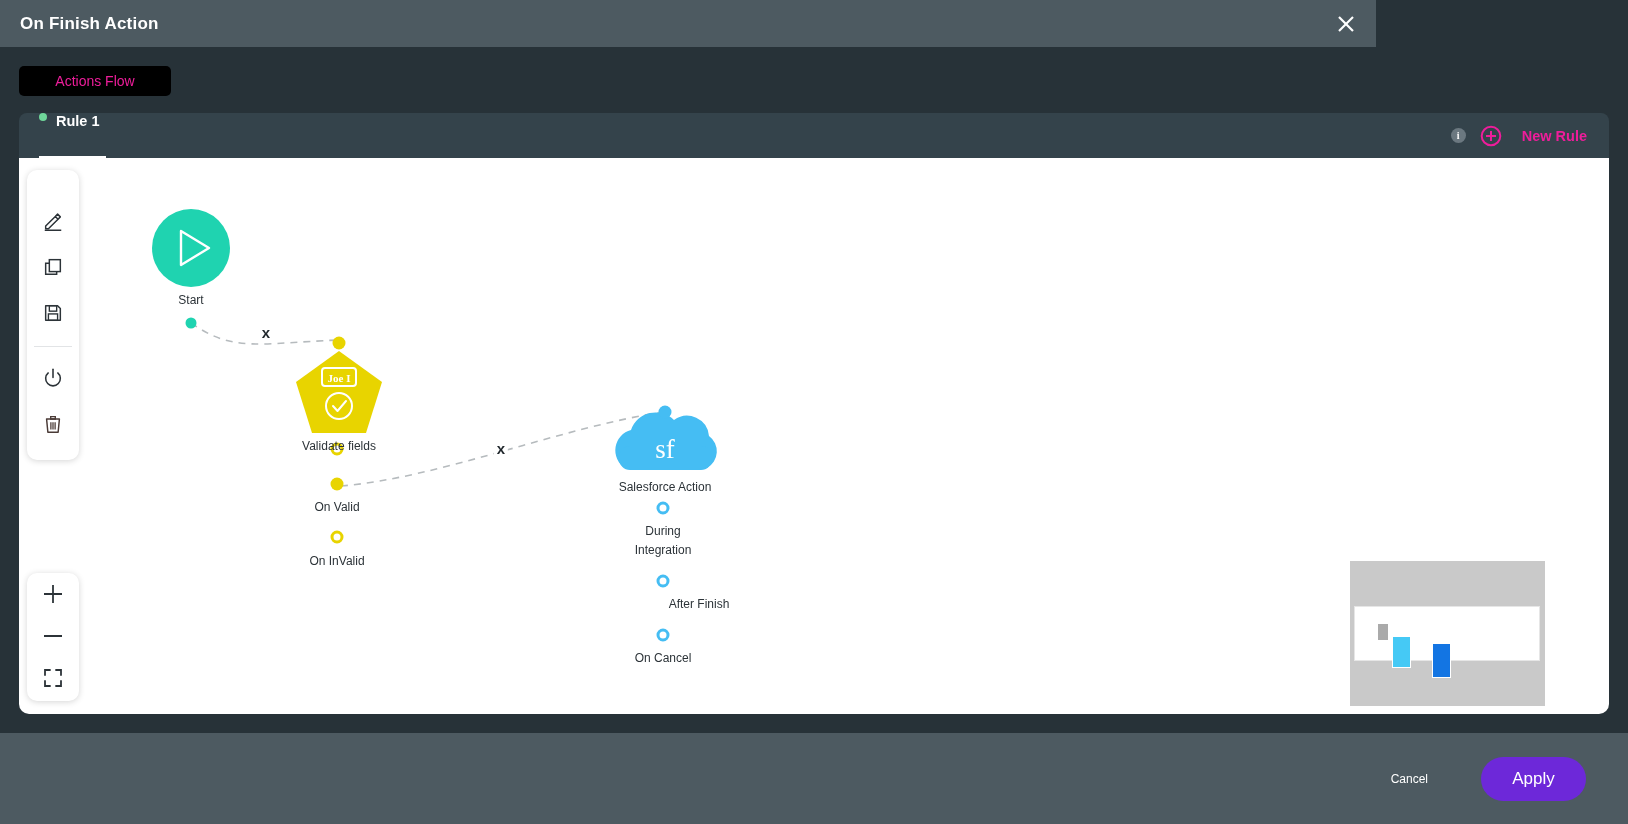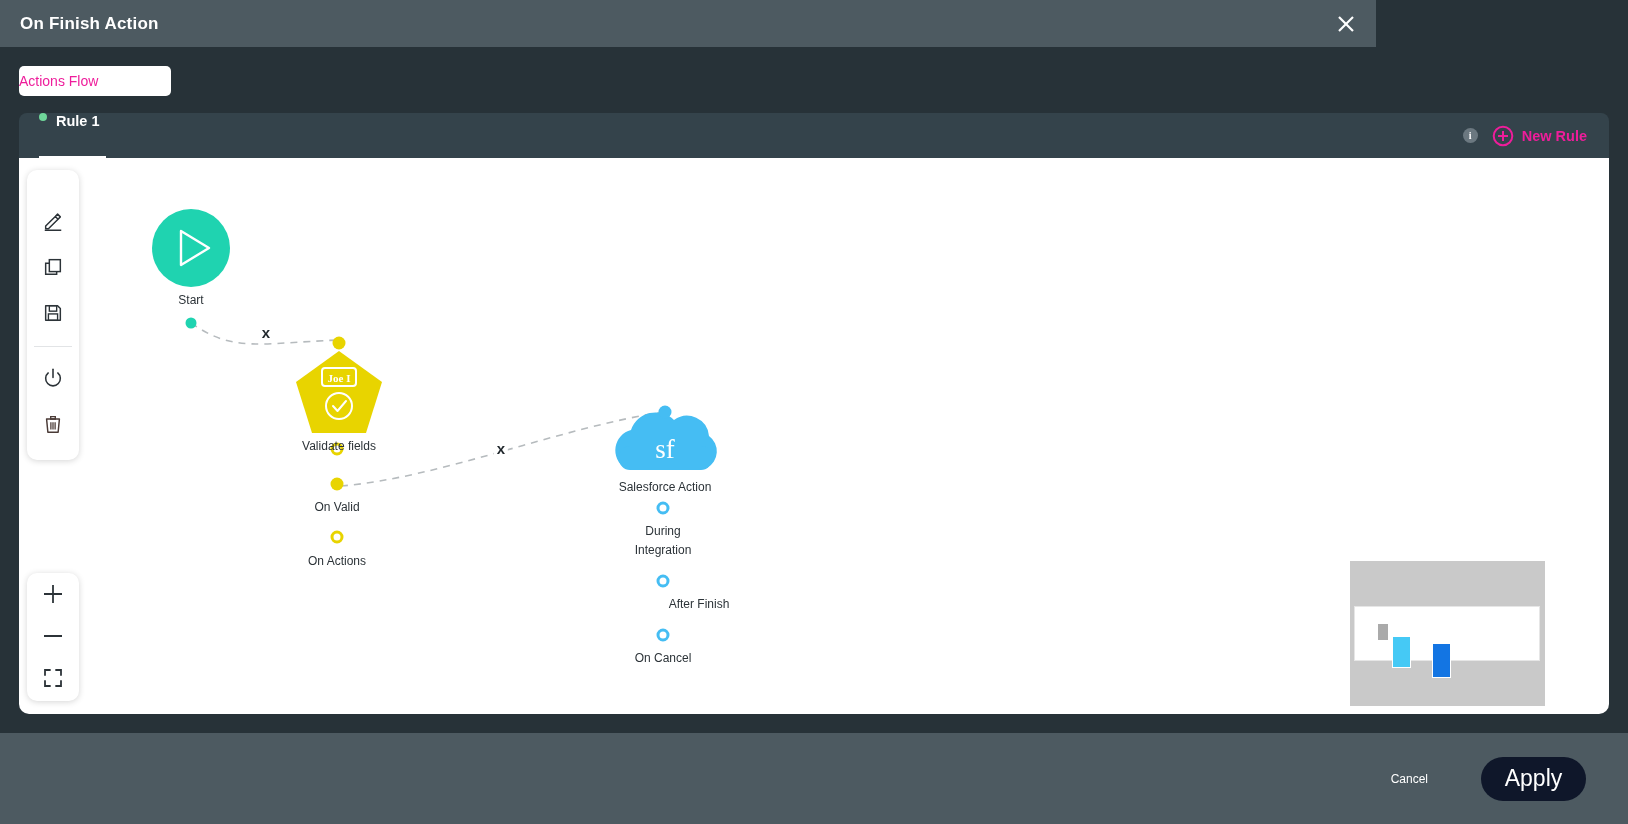--- a/index.html
+++ b/index.html
@@ -34,22 +34,22 @@
   
   .body-area {
     position: absolute; left: 0; top: 47px; width: 1628px; height: 686px;
     background: #273238;
   }
 
   
   .flowtab {
     position: absolute; left: 19px; top: 66px;
     width: 152px; height: 30px;
-    background: #ffffff; border-radius: 5px;
-    display: flex; align-items: center; justify-content: flex-start;
+    background: #000000; border-radius: 5px;
+    display: flex; align-items: center; justify-content: center;
     cursor: pointer;
   }
   .flowtab span { color: #ee1d9b; font-size: 14px; }
 
   
   .rulebar {
     position: absolute; left: 19px; top: 113px;
     width: 1590px; height: 45px;
     background: #34434b;
     border-radius: 8px 8px 0 0;
@@ -78,21 +78,21 @@
   }
   .info-icon {
     width: 15px; height: 15px; border-radius: 50%;
     background: #6b7880; color: #ffffff;
     font-size: 10px; font-weight: bold;
     display: flex; align-items: center; justify-content: center;
     font-family: "Liberation Serif", serif;
     cursor: pointer;
   }
   .new-rule {
-    display: flex; align-items: center; gap: 8px;
+    display: flex; align-items: center; gap: 20px;
     color: #ee1d9b; font-size: 14.5px; font-weight: bold;
     cursor: pointer;
   }
 
   
   .canvas {
     position: absolute; left: 19px; top: 158px;
     width: 1590px; height: 556px;
     background: #ffffff;
     border-radius: 0 0 10px 10px;
@@ -187,22 +187,22 @@
     display: flex; align-items: center; justify-content: flex-end;
   }
   .cancel-btn {
     color: #ffffff; font-size: 12px;
     margin-right: 53px; cursor: pointer;
     background: none; border: none;
     font-family: "Liberation Sans", sans-serif;
   }
   .apply-btn {
     margin-right: 42px;
-    background: #0f172a; color: #ffffff;
-    font-size: 23px;
+    background: #6d28d9; color: #ffffff;
+    font-size: 17px;
     border: none; border-radius: 24px;
     width: 105px; height: 44px;
     cursor: pointer;
     font-family: "Liberation Sans", sans-serif;
   }
 </style>
 </head>
 <body>
 
 <div id="app">
@@ -282,21 +282,21 @@
     <div class="port hollow-blue" style="left:644px; top:477px;"></div>
 
     <div class="edge-x" style="left:247px; top:174px;">x</div>
     <div class="edge-x" style="left:482px; top:290px;">x</div>
 
     <div class="node-label" style="left:172px; top:133px;">Start</div>
     <div class="node-label" style="left:320px; top:279px;">Validate fields</div>
     <div class="node-label" style="left:646px; top:320px;">Salesforce Action</div>
 
     <div class="node-label" style="left:318px; top:340px;">On Valid</div>
-    <div class="node-label" style="left:318px; top:394px;">On Actions</div>
+    <div class="node-label" style="left:318px; top:394px;">On InValid</div>
     <div class="node-label" style="left:644px; top:364px;">During
 Integration</div>
     <div class="node-label" style="left:680px; top:437px;">After Finish</div>
     <div class="node-label" style="left:644px; top:491px;">On Cancel</div>
 
     <div class="toolbar">
       <div class="tool">
         <svg width="22" height="22" viewBox="0 0 24 24">
           <path d="M4 17.5 L14.5 7 L17.5 10 L7 20.5 L4 20.5 Z" fill="none" stroke="#2c3338" stroke-width="1.6" stroke-linejoin="round"></path>
           <path d="M14.5 7 L17 4.5 L20 7.5 L17.5 10" fill="none" stroke="#2c3338" stroke-width="1.6" stroke-linejoin="round"></path>

